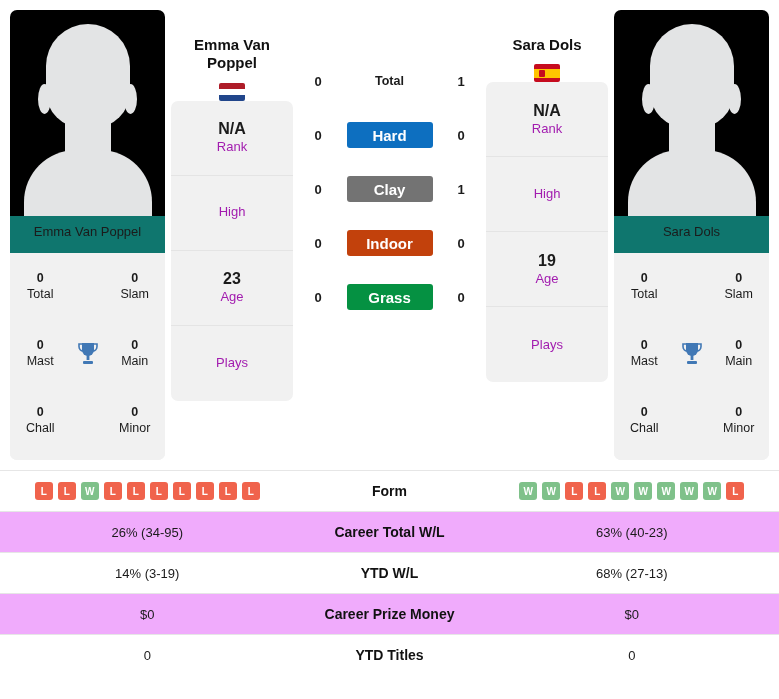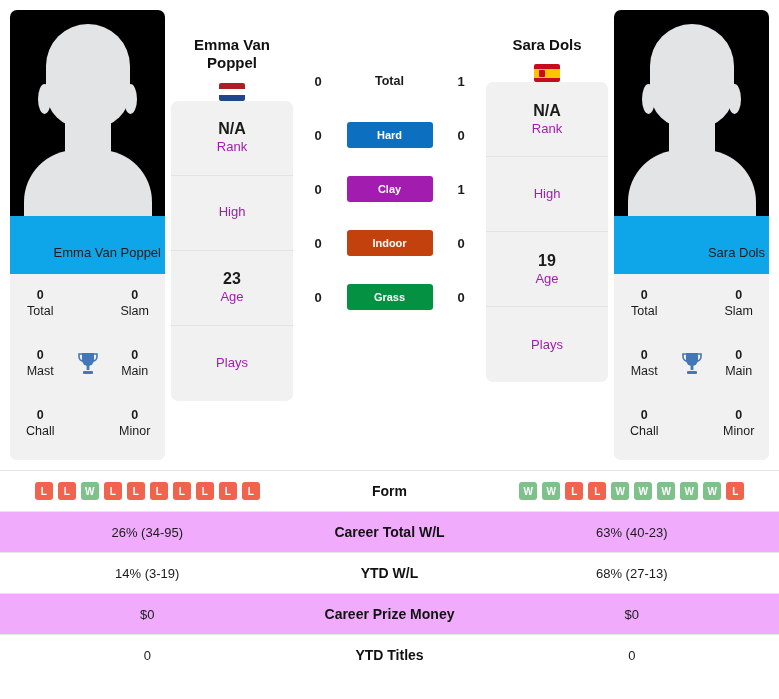--- a/index.html
+++ b/index.html
@@ -67,25 +67,25 @@
   .silhouette-body {
     position: absolute;
     left: 50%; transform: translateX(-50%);
     top: 140px;
     width: 128px; height: 80px;
     background: #e3e4e5;
     border-radius: 52px 52px 0 0;
   }
   .photo-name {
     flex: 0 0 auto;
-    text-align: right;
+    text-align: center;
     font-size: 13px;
-    padding: 29px 4px 14px 4px;
+    padding: 8px 4px 14px 4px;
     color: #1b1b1b;
-    background: #0ea5e9;
+    background: #0f766e;
   }
   .trophy-grid {
     flex: 1;
     background: #f1f1f1;
     display: grid;
     grid-template-columns: 1fr 34px 1fr;
     grid-template-rows: 1fr 1fr 1fr;
     align-items: center;
     padding-bottom: 6px;
   }
@@ -170,21 +170,21 @@
     color: #1b1b1b;
   }
   .h2h-mid { flex: 1; display: flex; justify-content: center; }
   .h2h-plain {
     font-size: 12.5px; font-weight: bold; color: #1b1b1b;
   }
   .surface-chip {
     width: 86px; height: 26px;
     border-radius: 3px;
     color: #ffffff;
-    font-size: 11px; font-weight: bold;
+    font-size: 15px; font-weight: bold;
     display: flex; align-items: center; justify-content: center;
   }
 
   
   .stats { width: 779px; }
   .stat-row {
     display: flex; align-items: center;
     height: 41px;
     border-top: 1px solid #e6e6e6;
   }
@@ -308,21 +308,21 @@
         <div class="h2h-row">
           <div class="h2h-score">0</div>
           <div class="h2h-mid">
             <div class="surface-chip" style="background: rgb(13, 111, 192);">Hard</div>
           </div>
           <div class="h2h-score">0</div>
         </div>
         <div class="h2h-row">
           <div class="h2h-score">0</div>
           <div class="h2h-mid">
-            <div class="surface-chip" style="background: #a21caf;">Clay</div>
+            <div class="surface-chip" style="background: #737373;">Clay</div>
           </div>
           <div class="h2h-score">1</div>
         </div>
         <div class="h2h-row">
           <div class="h2h-score">0</div>
           <div class="h2h-mid">
             <div class="surface-chip" style="background: #c2410c;">Indoor</div>
           </div>
           <div class="h2h-score">0</div>
         </div>

